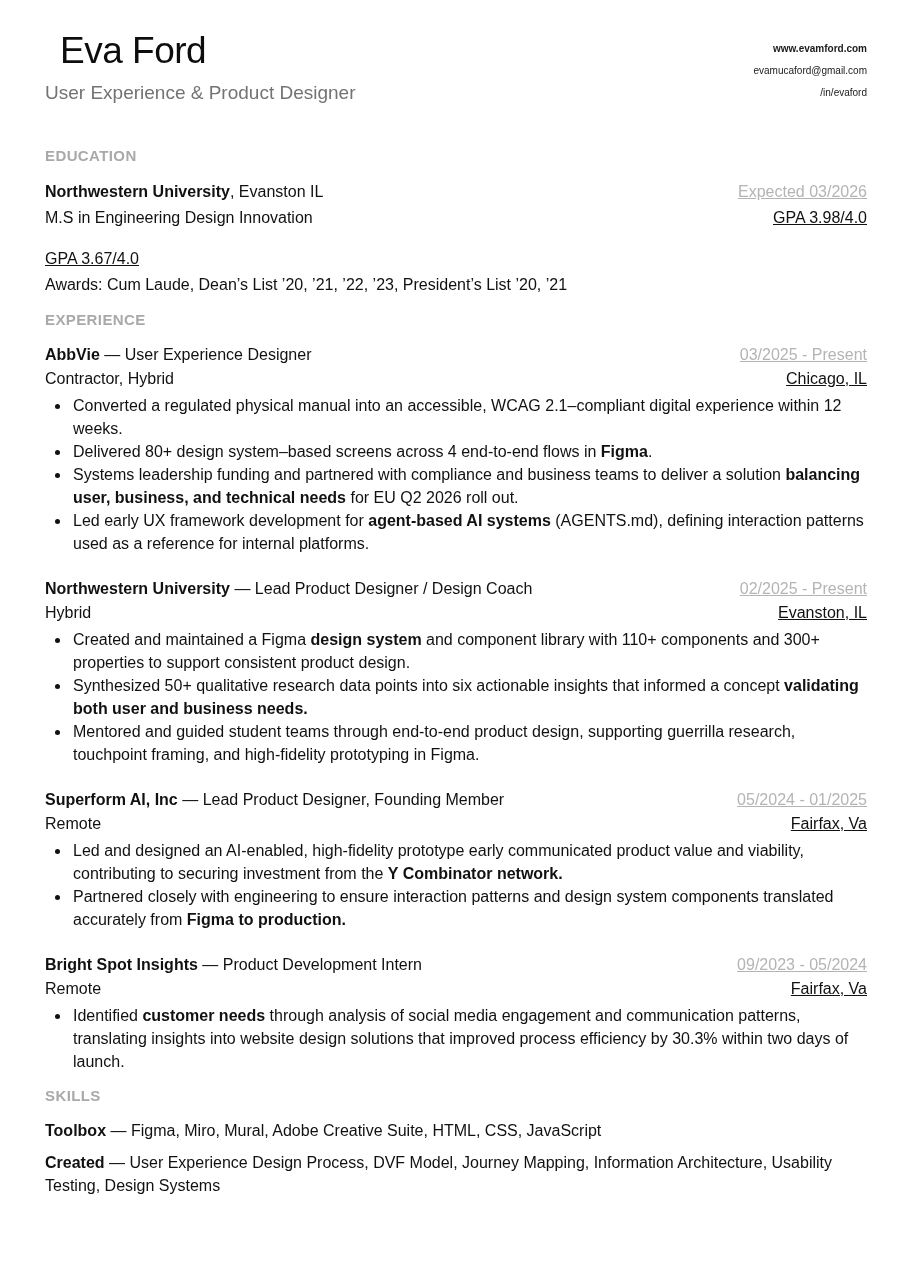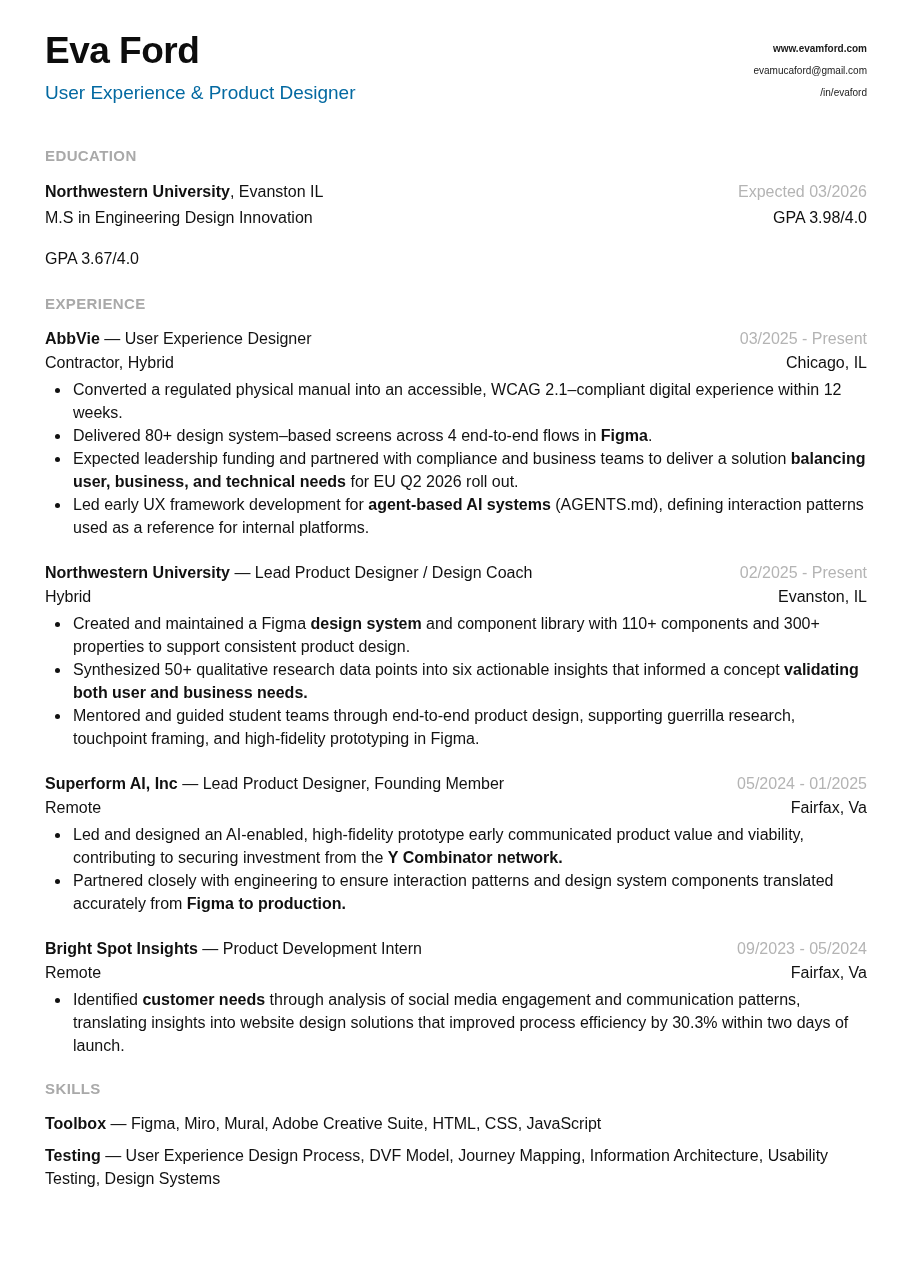--- a/index.html
+++ b/index.html
@@ -13,41 +13,41 @@
   .page {
     width: 912px;
     min-height: 1282px;
     margin: 0 auto;
     background: #ffffff;
     padding: 30px 45px 40px 45px;
   }
 
   
   .header { display: flex; justify-content: space-between; align-items: flex-start; margin-bottom: 42px; }
-  .person-name { font-size: 37px; line-height: 42px; font-weight: 700; letter-spacing: -0.5px; color: #0d0d0d; }
-  .person-title { font-size: 19px; line-height: 24px; margin-top: 9px; color: #0369a1; }
+  .person-name { font-size: 37px; line-height: 42px; font-weight: 400; letter-spacing: -0.5px; color: #0d0d0d; margin-left: 15px; }
+  .person-title { font-size: 19px; line-height: 24px; margin-top: 9px; color: #737373; }
   .header-right { text-align: right; font-size: 10px; line-height: 22px; padding-top: 8px; color: #1a1a1a; }
   .website { font-weight: 700; }
 
   
-  .section { margin-top: 23px; }
+  .section { margin-top: 14px; }
   .section:first-of-type { margin-top: 0; }
   .section-heading {
     color: #a9a9a9;
     font-size: 15px;
     line-height: 18px;
     font-weight: 700;
     letter-spacing: 0.4px;
     margin-bottom: 14px;
   }
 
   
   .row { display: flex; justify-content: space-between; align-items: baseline; }
   .row-left { flex: 1 1 auto; padding-right: 16px; }
-  .row-right { flex: 0 0 auto; text-align: right; white-space: nowrap; }
+  .row-right { flex: 0 0 auto; text-align: right; white-space: nowrap; text-decoration: underline; }
   .gray { color: #b4b4b4; }
   .bold { font-weight: 700; }
 
   
   .edu-entry + .edu-entry { margin-top: 15px; }
   .edu-entry .row { line-height: 26px; }
   .awards { line-height: 25px; }
 
   
   .exp-entry + .exp-entry { margin-top: 22px; }
@@ -86,40 +86,41 @@
           </div>
           <div class="row">
             <div class="row-left">M.S in Engineering Design Innovation</div>
             <div class="row-right">GPA 3.98/4.0</div>
           </div>
         </div>
         <div class="edu-entry">
           <div class="row">
             <div class="row-right">GPA 3.67/4.0</div>
           </div>
+          <div class="awards">Awards: Cum Laude, Dean’s List ’20, ’21, ’22, ’23, President’s List ’20, ’21</div>
         </div>
       </div>
   </div>
 
   <div class="section">
     <h2 class="section-heading">EXPERIENCE</h2>
     <div id="experience-entries">
         <div class="exp-entry">
           <div class="row">
             <div class="row-left"><span class="bold">AbbVie</span><span> — User Experience Designer</span></div>
             <div class="row-right gray">03/2025 - Present</div>
           </div>
           <div class="row">
             <div class="row-left">Contractor, Hybrid</div>
             <div class="row-right">Chicago, IL</div>
           </div>
           <ul class="bullets">
             <li class="bullet"><span>Converted a regulated physical manual into an accessible, WCAG 2.1–compliant digital experience within 12 weeks.</span></li>
             <li class="bullet"><span>Delivered 80+ design system–based screens across 4 end-to-end flows in </span><span class="bold">Figma</span><span>.</span></li>
-            <li class="bullet"><span>Expected leadership funding and partnered with compliance and business teams to deliver a solution </span><span class="bold">balancing user, business, and technical needs</span><span> for EU Q2 2026 roll out.</span></li>
+            <li class="bullet"><span>Systems leadership funding and partnered with compliance and business teams to deliver a solution </span><span class="bold">balancing user, business, and technical needs</span><span> for EU Q2 2026 roll out.</span></li>
             <li class="bullet"><span>Led early UX framework development for </span><span class="bold">agent-based AI systems</span><span> (AGENTS.md), defining interaction patterns used as a reference for internal platforms.</span></li>
           </ul>
         </div>
         <div class="exp-entry">
           <div class="row">
             <div class="row-left"><span class="bold">Northwestern University</span><span> — Lead Product Designer / Design Coach</span></div>
             <div class="row-right gray">02/2025 - Present</div>
           </div>
           <div class="row">
             <div class="row-left">Hybrid</div>
@@ -158,17 +159,17 @@
             <li class="bullet"><span>Identified </span><span class="bold">customer needs</span><span> through analysis of social media engagement and communication patterns, translating insights into website design solutions that improved process efficiency by 30.3% within two days of launch.</span></li>
           </ul>
         </div>
       </div>
   </div>
 
   <div class="section">
     <h2 class="section-heading">SKILLS</h2>
     <div id="skills-items">
         <div class="skill-line"><span class="bold">Toolbox</span><span> —  </span><span>Figma, Miro, Mural, Adobe Creative Suite, HTML, CSS, JavaScript</span></div>
-        <div class="skill-line"><span class="bold">Testing</span><span> — </span><span>User Experience Design Process, DVF Model, Journey Mapping, Information Architecture, Usability Testing, Design Systems</span></div>
+        <div class="skill-line"><span class="bold">Created</span><span> — </span><span>User Experience Design Process, DVF Model, Journey Mapping, Information Architecture, Usability Testing, Design Systems</span></div>
       </div>
   </div>
 
 </div>
 
 </body></html>

